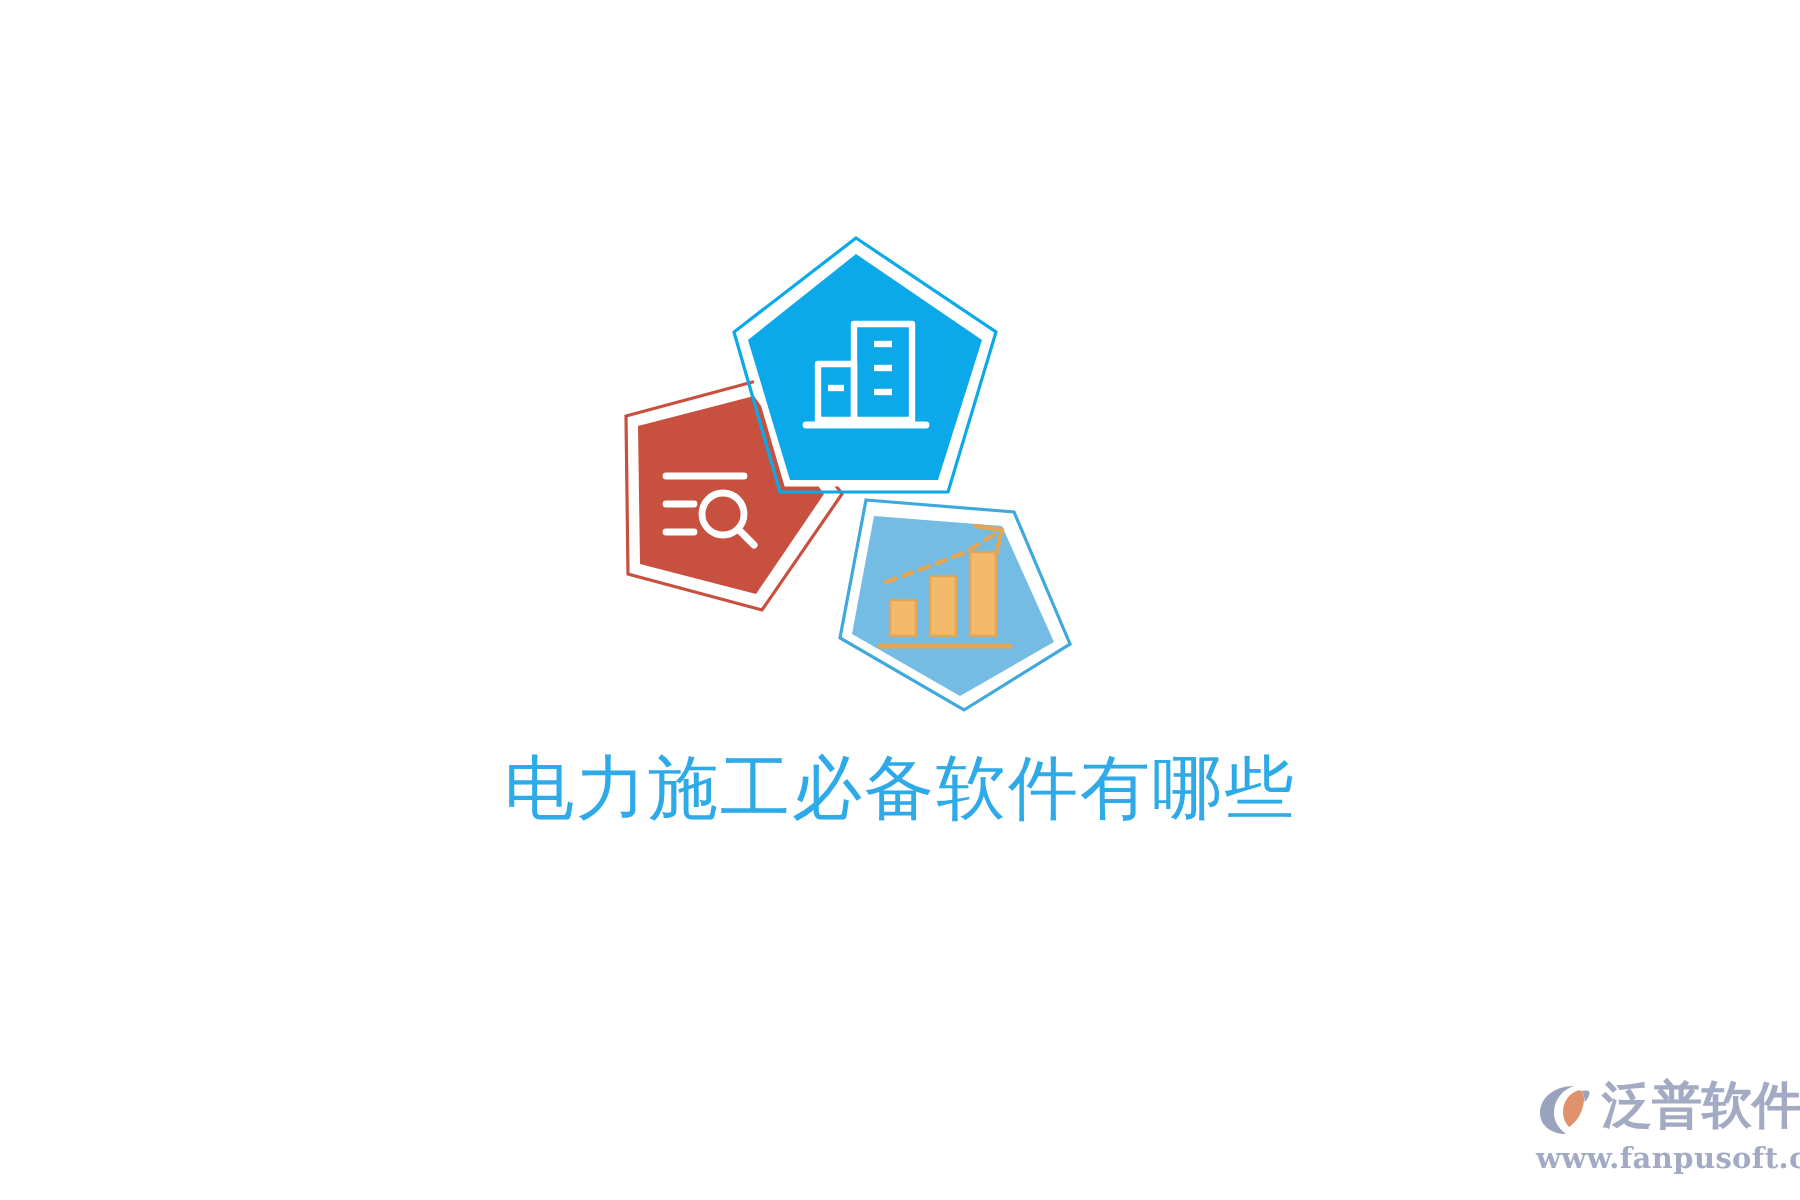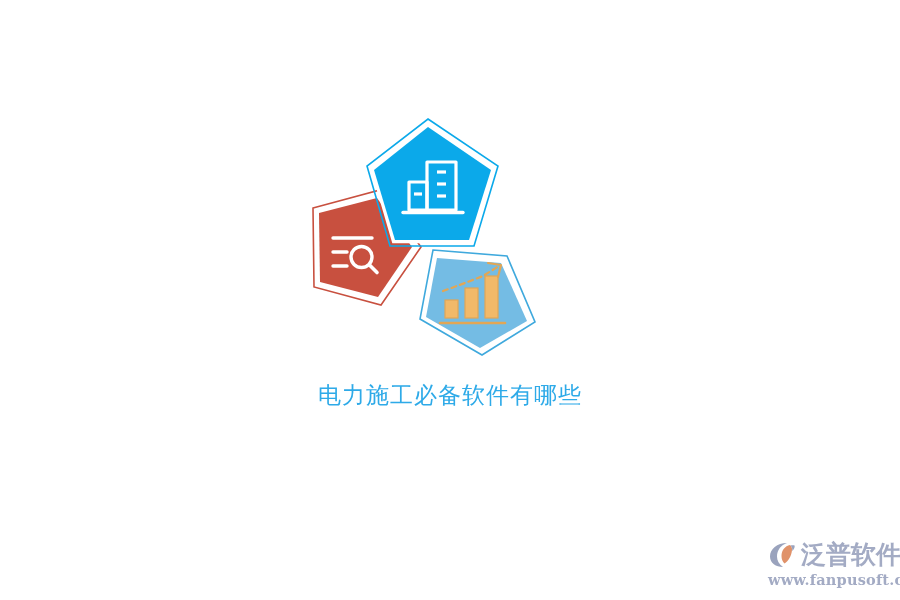--- a/index.html
+++ b/index.html
@@ -40,21 +40,21 @@
 
   
   .headline {
     position: absolute;
     left: 0;
     top: 372px;
     width: 900px;
     text-align: center;
     color: #2eaae8;
     font-family: "DejaVu Serif", "Liberation Serif", serif;
-    font-size: 23px;
+    font-size: 35px;
     line-height: 47px;
     letter-spacing: 1px;
     font-weight: 400;
     white-space: nowrap;
   }
   .headline .line {
     display: block;
   }
 
   
@@ -71,21 +71,21 @@
     height: 36px;
   }
   .wm-mark {
     width: 32px;
     height: 32px;
     flex: 0 0 32px;
     margin-right: 3px;
   }
   .wm-mark svg { display: block; width: 32px; height: 32px; }
   .wm-name {
-    font-family: Liberation Sans, sans-serif;
+    font-family: Liberation Serif, serif;
     font-size: 25px;
     line-height: 28px;
     color: #a3abc4;
     font-weight: 700;
     letter-spacing: 0px;
     white-space: nowrap;
   }
   .wm-url {
     font-family: "DejaVu Serif", "Liberation Serif", serif;
     font-size: 14.5px;

